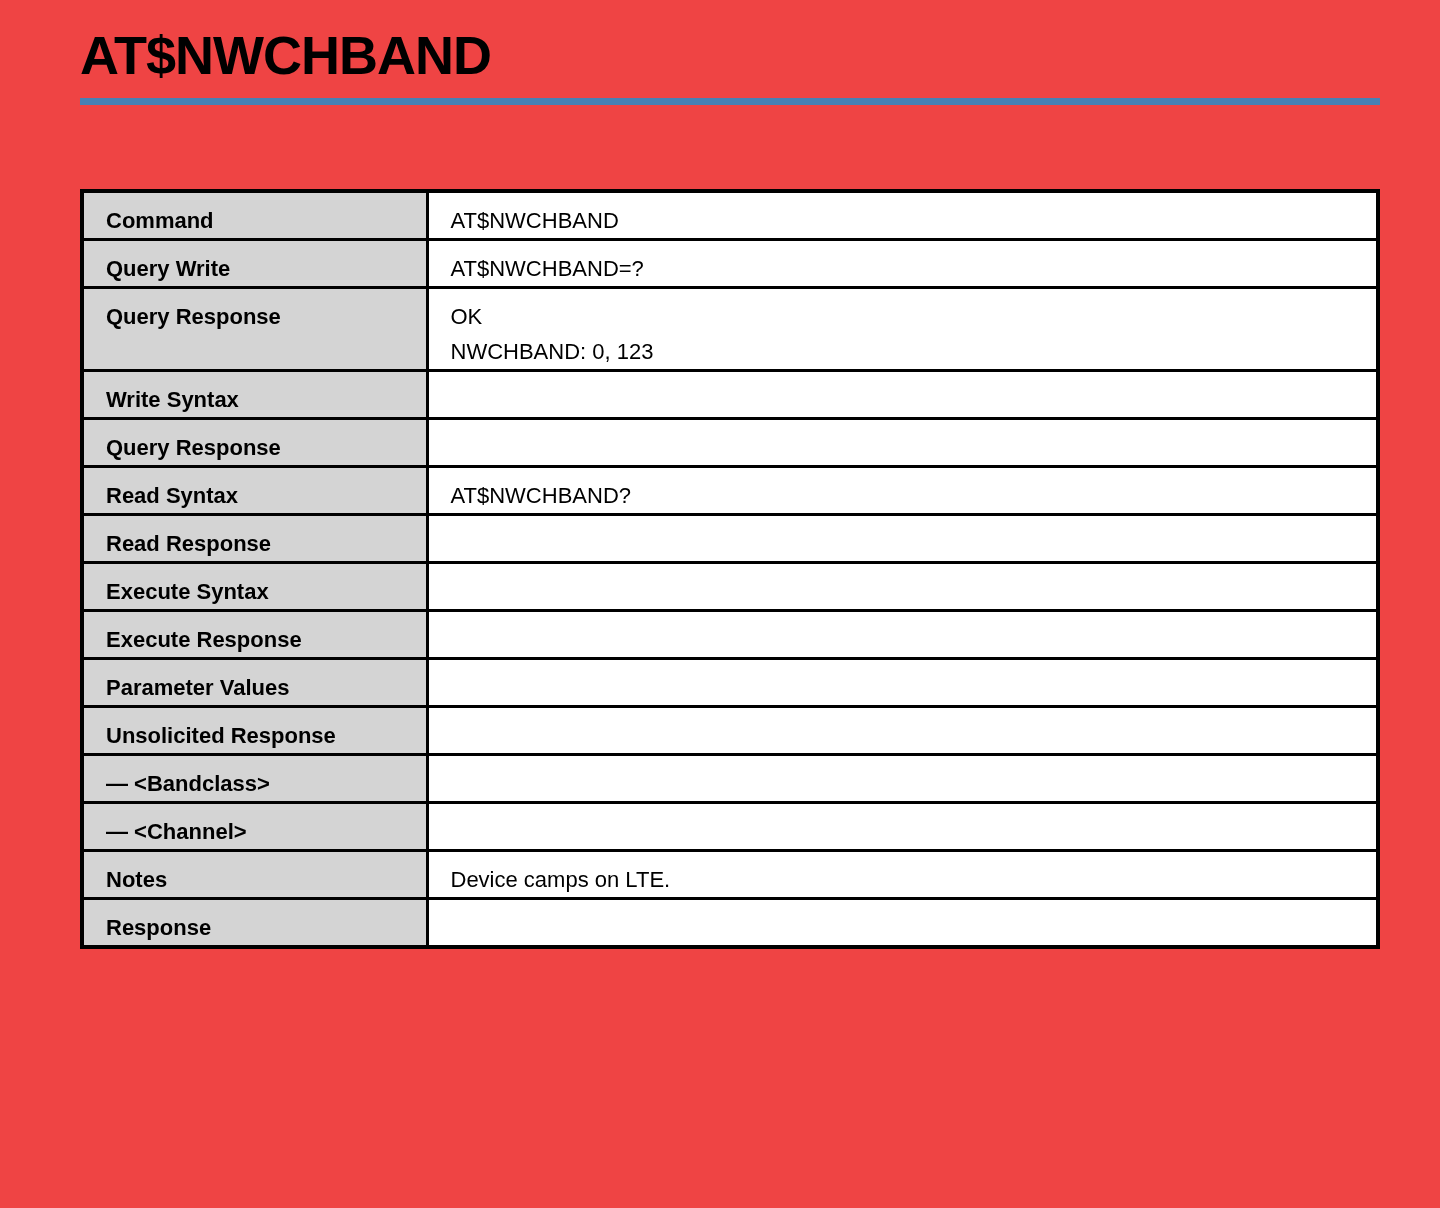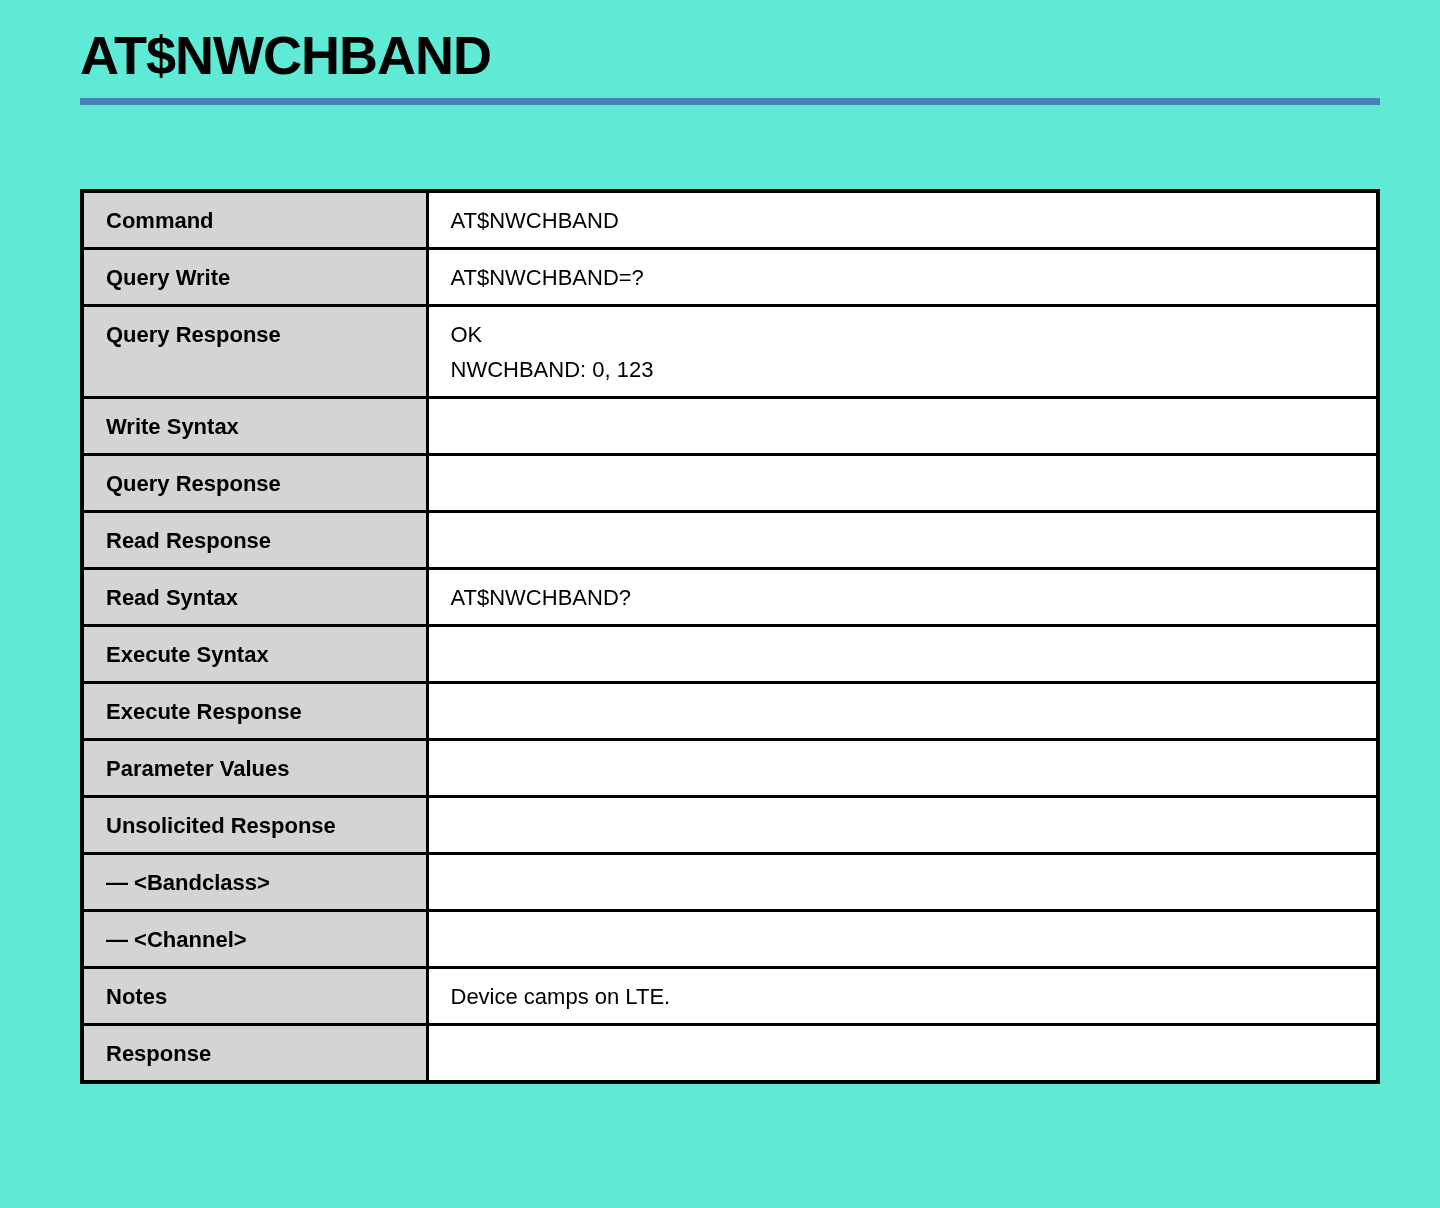--- a/index.html
+++ b/index.html
@@ -5,21 +5,21 @@
   * { margin: 0; padding: 0; box-sizing: border-box; }
   html, body {
     width: 1440px;
     background: #ffffff;
     font-family: "Liberation Sans", sans-serif;
     color: #000000;
   }
   .page {
     width: 1440px;
     height: 1208px;
-    background: #5eead4;
+    background: #ef4444;
     padding: 24px 60px 0 80px;
   }
   .doc-title {
     font-size: 54px;
     font-weight: bold;
     letter-spacing: -1px;
     color: #000000;
     line-height: 1.1;
     padding-top: 2px;
   }
@@ -35,21 +35,21 @@
     border-collapse: collapse;
     table-layout: fixed;
     border: 4px solid #000000;
   }
   table.cmd-table th,
   table.cmd-table td {
     border: 3px solid #000000;
     vertical-align: top;
     font-size: 22px;
     line-height: 35px;
-    padding: 10px 20px 9px 22px;
+    padding: 10px 20px 0 22px;
     text-align: left;
   }
   table.cmd-table th {
     width: 345px;
     background: #D4D4D4;
     font-weight: bold;
   }
   table.cmd-table td {
     background: #ffffff;
     font-weight: normal;
@@ -80,26 +80,26 @@
         </tr>
         <tr>
           <th>Write Syntax</th>
           <td></td>
         </tr>
         <tr>
           <th>Query Response</th>
           <td></td>
         </tr>
         <tr>
+          <th>Read Syntax</th>
+          <td>AT$NWCHBAND?</td>
+        </tr>
+        <tr>
           <th>Read Response</th>
           <td></td>
-        </tr>
-        <tr>
-          <th>Read Syntax</th>
-          <td>AT$NWCHBAND?</td>
         </tr>
         <tr>
           <th>Execute Syntax</th>
           <td></td>
         </tr>
         <tr>
           <th>Execute Response</th>
           <td></td>
         </tr>
         <tr>

